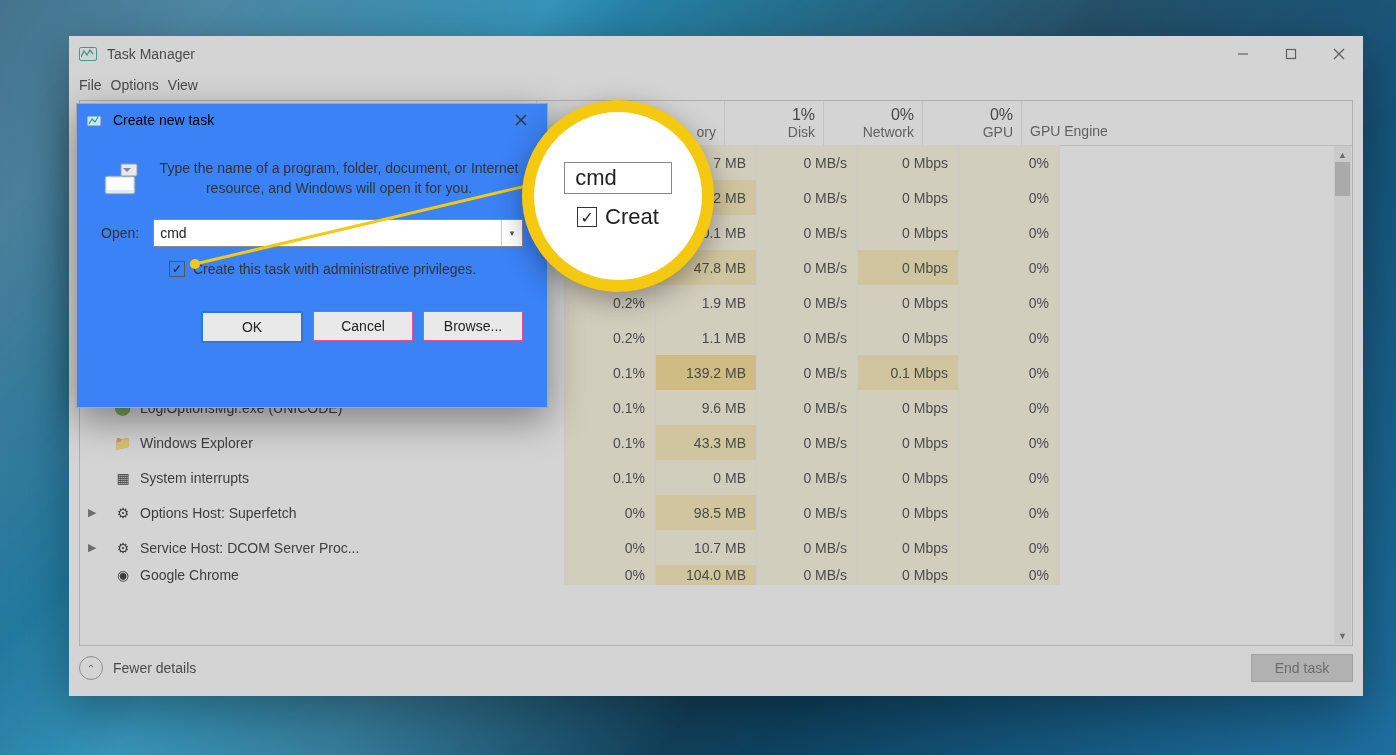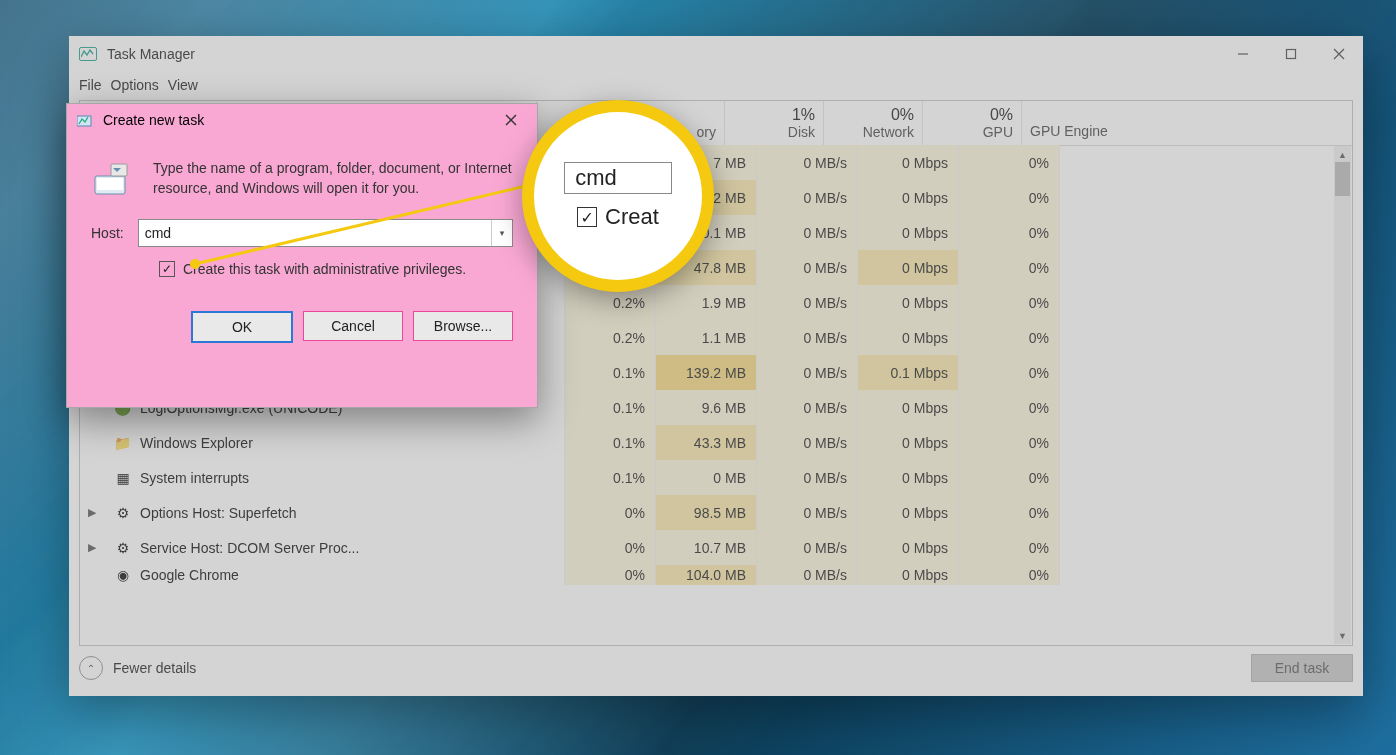--- a/index.html
+++ b/index.html
@@ -37,25 +37,25 @@
   .scrollbar{position:absolute;top:45px;right:1px;width:17px;bottom:1px;background:#f0f0f0;}
   .scroll-thumb{position:absolute;left:1px;right:1px;top:16px;height:34px;background:#c2c2c2;}
   .scroll-btn{position:absolute;left:0;right:0;height:17px;display:flex;align-items:center;justify-content:center;color:#666;font-size:9px;}
   .scroll-btn.up{top:0;} .scroll-btn.down{bottom:0;}
   .footer{position:absolute;left:10px;right:10px;bottom:12px;height:32px;display:flex;align-items:center;}
   .fewer{display:flex;align-items:center;gap:10px;color:#333;}
   .fewer .circ{width:22px;height:22px;border:1px solid #999;border-radius:50%;display:flex;align-items:center;justify-content:center;font-size:10px;color:#555;}
   .endtask{margin-left:auto;width:100px;height:26px;background:#ccc;border:1px solid #b5b5b5;color:#666;display:flex;align-items:center;justify-content:center;}
   .dim{position:absolute;inset:0;background:rgba(120,120,120,0.32);pointer-events:none;}
 
-  .dialog{position:absolute;left:66px;top:103px;width:470px;height:303px;background:#f9a8d4;border:1px solid #a7a7a7;box-shadow:0 12px 36px rgba(0,0,0,0.4);}
+  .dialog{position:absolute;left:76px;top:103px;width:470px;height:303px;background:#3b82f6;border:1px solid #a7a7a7;box-shadow:0 12px 36px rgba(0,0,0,0.4);}
   .dlg-title{height:32px;display:flex;align-items:center;padding:0 6px 0 10px;}
   .dlg-title .x{margin-left:auto;width:40px;height:28px;display:flex;align-items:center;justify-content:center;color:#333;font-size:15px;}
   .dlg-title .dicon{width:18px;height:14px;margin-right:8px;display:flex;}
-  .dlg-body{padding:22px 24px 0 24px;display:flex;gap:22px;}
+  .dlg-body{padding:22px 24px 0 24px;display:flex;gap:14px;text-align:center;}
   .dlg-body .runicon{width:40px;height:40px;flex:0 0 40px;}
   .dlg-body p{margin:0;color:#333;line-height:1.45;}
   .dlg-open{display:flex;align-items:center;gap:14px;padding:20px 24px 0 24px;}
   .dlg-open label{color:#333;}
   .combo{flex:1;height:26px;border:1px solid #8a8a8a;display:flex;align-items:center;padding:0 6px;background:#fff;position:relative;}
   .combo .val{color:#222;}
   .combo .dd{position:absolute;right:0;top:0;bottom:0;width:20px;display:flex;align-items:center;justify-content:center;color:#555;border-left:1px solid #ccc;font-size:9px;}
   .dlg-check{display:flex;align-items:center;gap:8px;padding:14px 24px 0 92px;color:#333;}
   .chk{width:14px;height:14px;border:1px solid #555;display:flex;align-items:center;justify-content:center;font-size:12px;color:#222;}
   .dlg-btns{display:flex;gap:10px;justify-content:flex-end;padding:34px 24px 18px 24px;}
@@ -334,21 +334,21 @@
       <svg width="40" height="40">
           <rect x="4" y="18" width="30" height="18" rx="2" fill="#dfeaf3" stroke="#6a8fae"></rect>
           <rect x="6" y="20" width="26" height="12" fill="#fff"></rect>
           <rect x="20" y="6" width="16" height="12" rx="1" fill="#e8e8e8" stroke="#9a9a9a"></rect>
           <polygon points="22,10 30,10 26,14" fill="#6a8fae"></polygon>
         </svg>
     </div>
     <p>Type the name of a program, folder, document, or Internet resource, and Windows will open it for you.</p>
   </div>
   <div class="dlg-open">
-    <label>Host:</label>
+    <label>Open:</label>
     <div class="combo">
       <span class="val">cmd</span>
       <span class="dd">▾</span>
     </div>
   </div>
   <div class="dlg-check">
     <span class="chk">✓</span>
     <span>Create this task with administrative privileges.</span>
   </div>
   <div class="dlg-btns">

